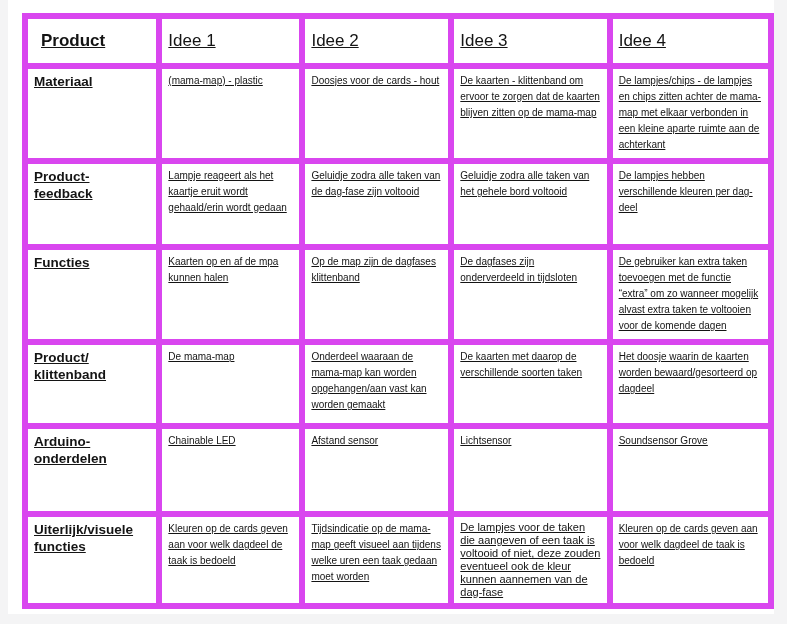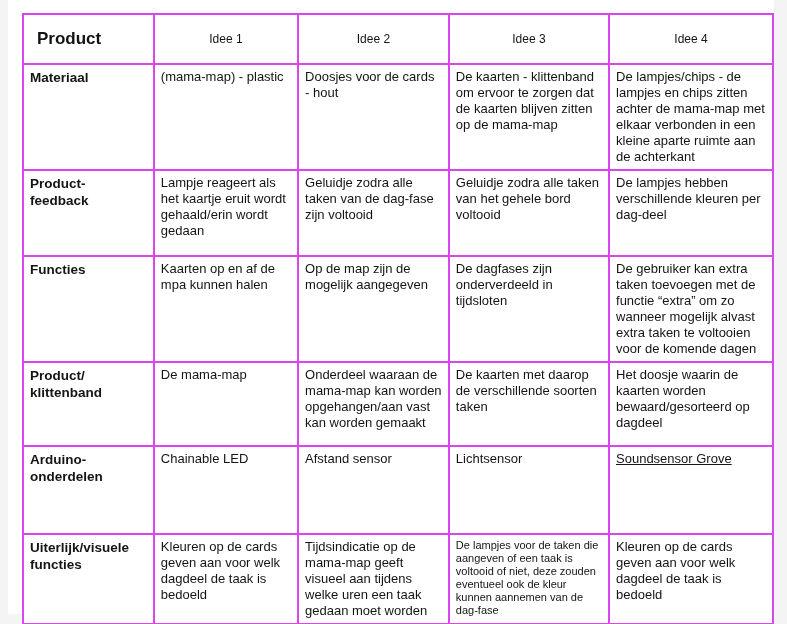--- a/index.html
+++ b/index.html
@@ -22,61 +22,62 @@
   }
   table.grid {
     position: absolute;
     left: 14px;
     top: 13px;
     border-collapse: collapse;
     table-layout: fixed;
     background: #ffffff;
   }
   .grid th, .grid td {
-    border: 2px solid #d946ef;
+    border: 6px solid #d946ef;
     vertical-align: top;
     text-align: left;
     padding: 4px 6px 4px 6px;
     overflow: hidden;
+    text-decoration: underline;
   }
   
   .c0 { width: 114px; }
   .c1 { width: 144px; }
   .c2 { width: 146px; }
   .c3 { width: 161px; }
   .c4 { width: 158px; border-radius: 19px; }
   
   tr.head { height: 50px; }
   th.corner {
     vertical-align: middle;
     font-size: 17px;
     font-weight: bold;
     padding-left: 13px;
   }
   th.idee {
     vertical-align: middle;
-    text-align: center;
-    font-size: 12px;
+    text-align: left;
+    font-size: 17px;
     font-weight: normal;
   }
   
   tr.r0 { height: 95px; border-radius: 17px; }
   tr.r1 { height: 86px; border-radius: 19px; }
   tr.r2 { height: 95px; }
   tr.r3 { height: 84px; }
   tr.r4 { height: 88px; margin-top: 12px; }
   tr.r5 { height: 87px; margin-left: 9px; }
   td.label {
     font-weight: bold;
     font-size: 13.5px;
     line-height: 17px;
     white-space: pre-line;
   }
   td.cell {
-    font-size: 13px;
+    font-size: 10px;
     line-height: 16px;
   }
   td.cell.small { font-size: 11px; line-height: 13px; }
   .underline { text-decoration: underline; text-align: center; }
 </style>
 </head>
 <body>
 
 <div class="sheet">
   <table class="grid">
@@ -106,21 +107,21 @@
       <td class="label">Product-
 feedback</td>
       <td class="cell">Lampje reageert als het kaartje eruit wordt gehaald/erin wordt gedaan</td>
       <td class="cell">Geluidje zodra alle taken van de dag-fase zijn voltooid</td>
       <td class="cell">Geluidje zodra alle taken van het gehele bord voltooid</td>
       <td class="cell">De lampjes hebben verschillende kleuren per dag-deel</td>
     </tr>
     <tr class="r2">
       <td class="label">Functies</td>
       <td class="cell">Kaarten op en af de mpa kunnen halen</td>
-      <td class="cell">Op de map zijn de mogelijk aangegeven</td>
+      <td class="cell">Op de map zijn de dagfases klittenband</td>
       <td class="cell">De dagfases zijn onderverdeeld in tijdsloten</td>
       <td class="cell">De gebruiker kan extra taken toevoegen met de functie “extra” om zo wanneer mogelijk alvast extra taken te voltooien voor de komende dagen</td>
     </tr>
     <tr class="r3">
       <td class="label">Product/
 klittenband</td>
       <td class="cell">De mama-map</td>
       <td class="cell">Onderdeel waaraan de mama-map kan worden opgehangen/aan vast kan worden gemaakt</td>
       <td class="cell">De kaarten met daarop de verschillende soorten taken</td>
       <td class="cell">Het doosje waarin de kaarten worden bewaard/gesorteerd op dagdeel</td>

